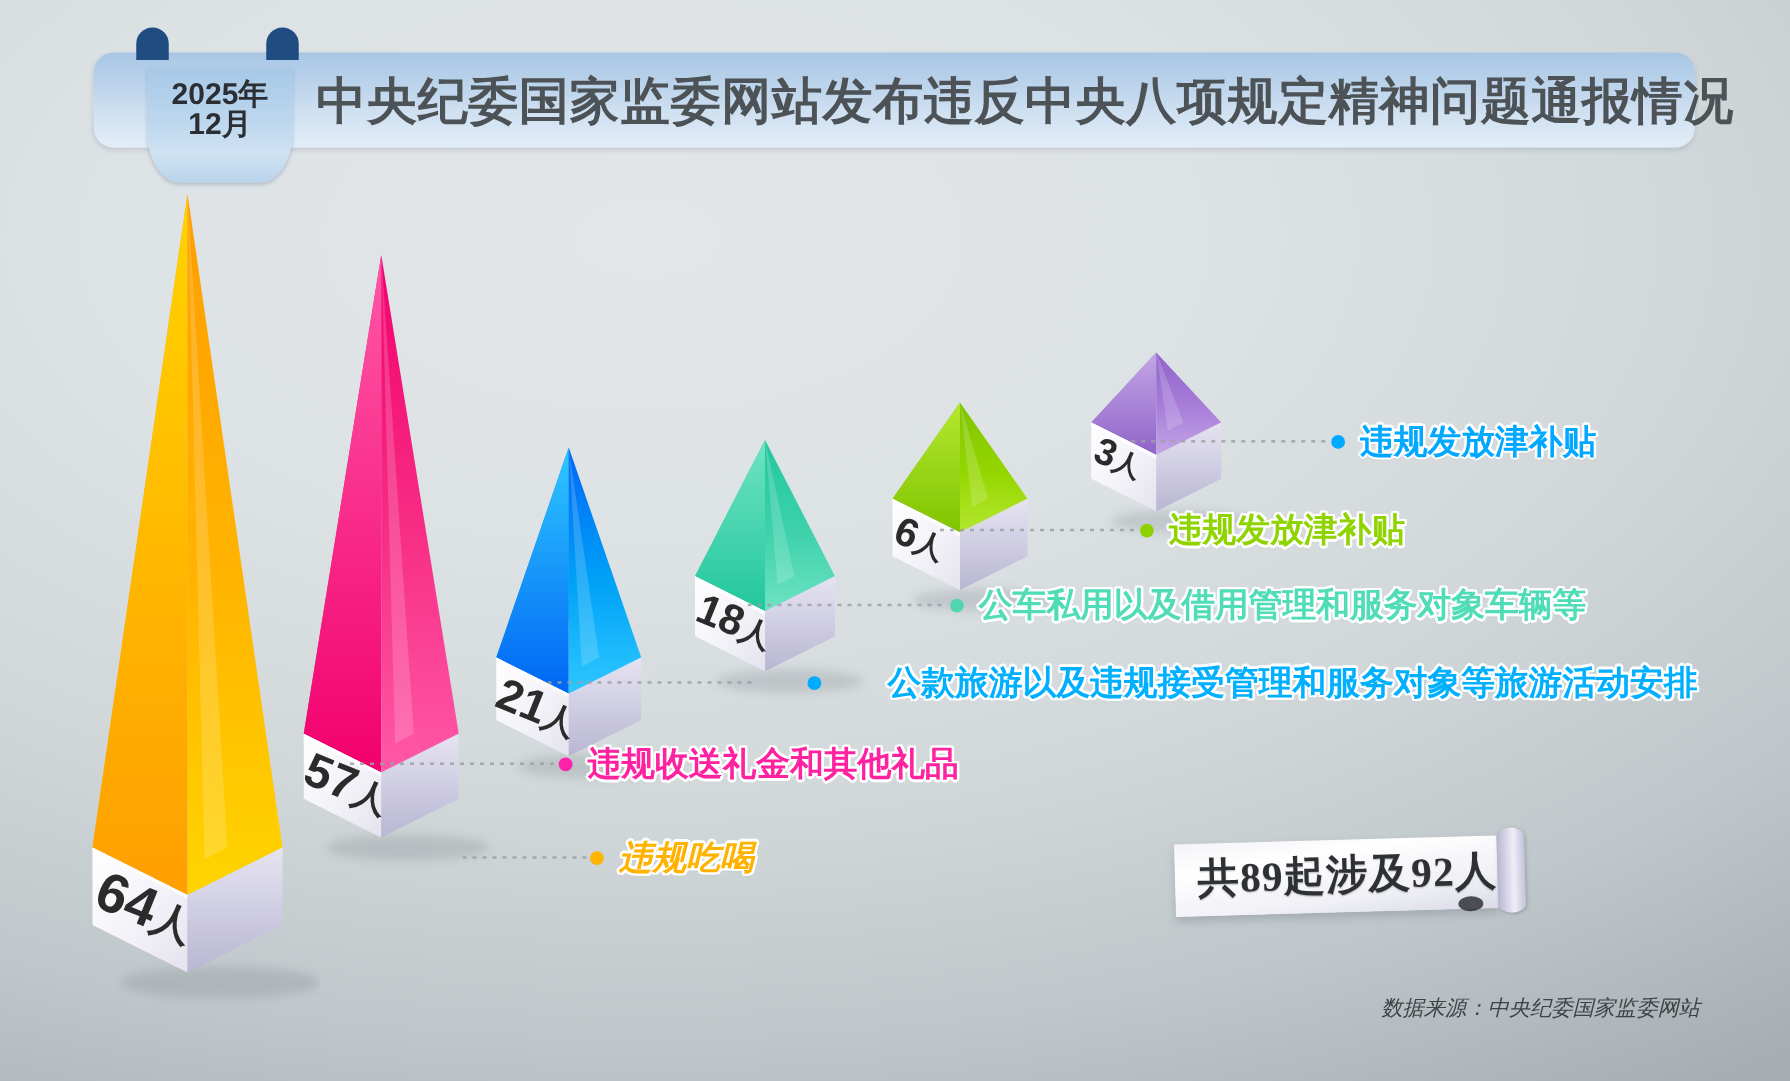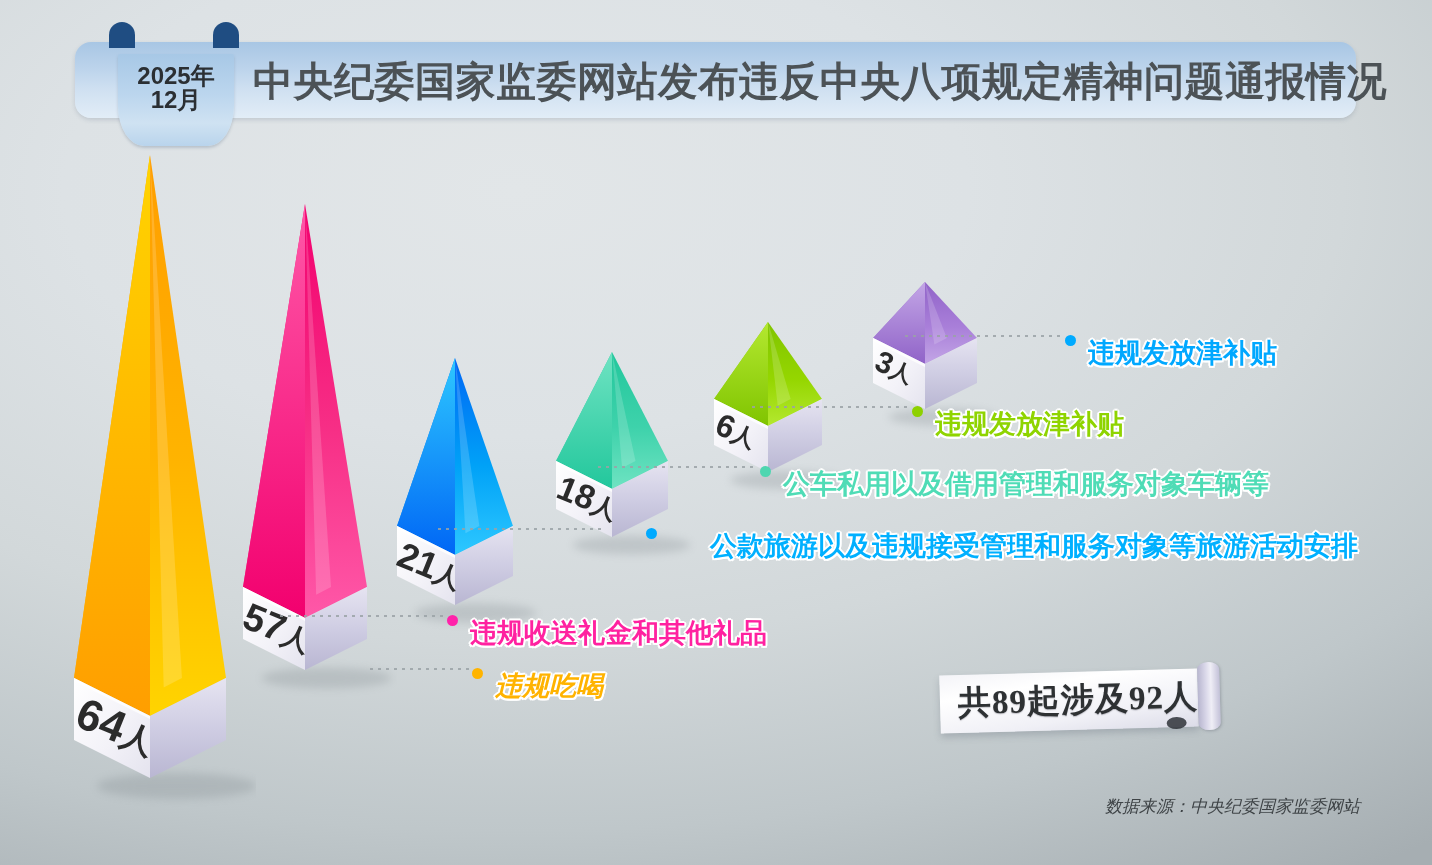--- a/index.html
+++ b/index.html
@@ -65,21 +65,21 @@
     position: absolute;
     font-weight: bold;
     color: #2b2b2b;
     white-space: nowrap;
     transform-origin: left top;
     pointer-events: none;
   }
   .boxlabel .unit { font-size: 0.74em; }
 
   
-  .callout { position: absolute; display: flex; align-items: flex-start; }
+  .callout { position: absolute; display: flex; align-items: center; }
   .lead {
     height: 2px;
     background-image: linear-gradient(to right, #9aa2a6 0 3px, transparent 3px 8px);
     background-size: 8px 2px; background-repeat: repeat-x;
     opacity: .85;
   }
   .dot { width: 11px; height: 11px; border-radius: 50%; margin-left: 2px; }
   .ctext {
     margin-left: 12px;
     font-size: 27px; font-weight: bold;
@@ -357,21 +357,21 @@
           <polygon points="30,70 82,96 82,99 30,73" fill="#ffffff" opacity="0.75"></polygon>
         </svg><div class="boxlabel" style="font-size: 30px; left: 40px; top: 76px; transform: rotate(22deg);"><span>3</span><span class="unit">人</span></div></div>
     </div>
 
   <div id="callouts-layer">
       <div class="callout" style="left: 370px; top: 668px; height: 36px;">
         <div class="lead" style="width: 100px;"></div>
         <div class="dot" style="background: rgb(255, 180, 0);"></div>
         <div class="ctext" style="color: rgb(255, 179, 0); font-style: italic;">违规吃喝</div>
       </div>
-      <div class="callout" style="left: 280px; top: 593px; height: 36px; margin-top: 22px;">
+      <div class="callout" style="left: 280px; top: 593px; height: 36px;">
         <div class="lead" style="width: 165px;"></div>
         <div class="dot" style="background: rgb(255, 34, 170);"></div>
         <div class="ctext" style="color: rgb(255, 34, 160);">违规收送礼金和其他礼品</div>
       </div>
       <div class="callout" style="left: 438px; top: 528px; height: 36px; gap: 41px;">
         <div class="lead" style="width: 165px;"></div>
         <div class="dot" style="background: rgb(0, 170, 255);"></div>
         <div class="ctext" style="color: rgb(0, 176, 255);">公款旅游以及违规接受管理和服务对象等旅游活动安排</div>
       </div>
       <div class="callout" style="left: 598px; top: 466px; height: 36px;">

